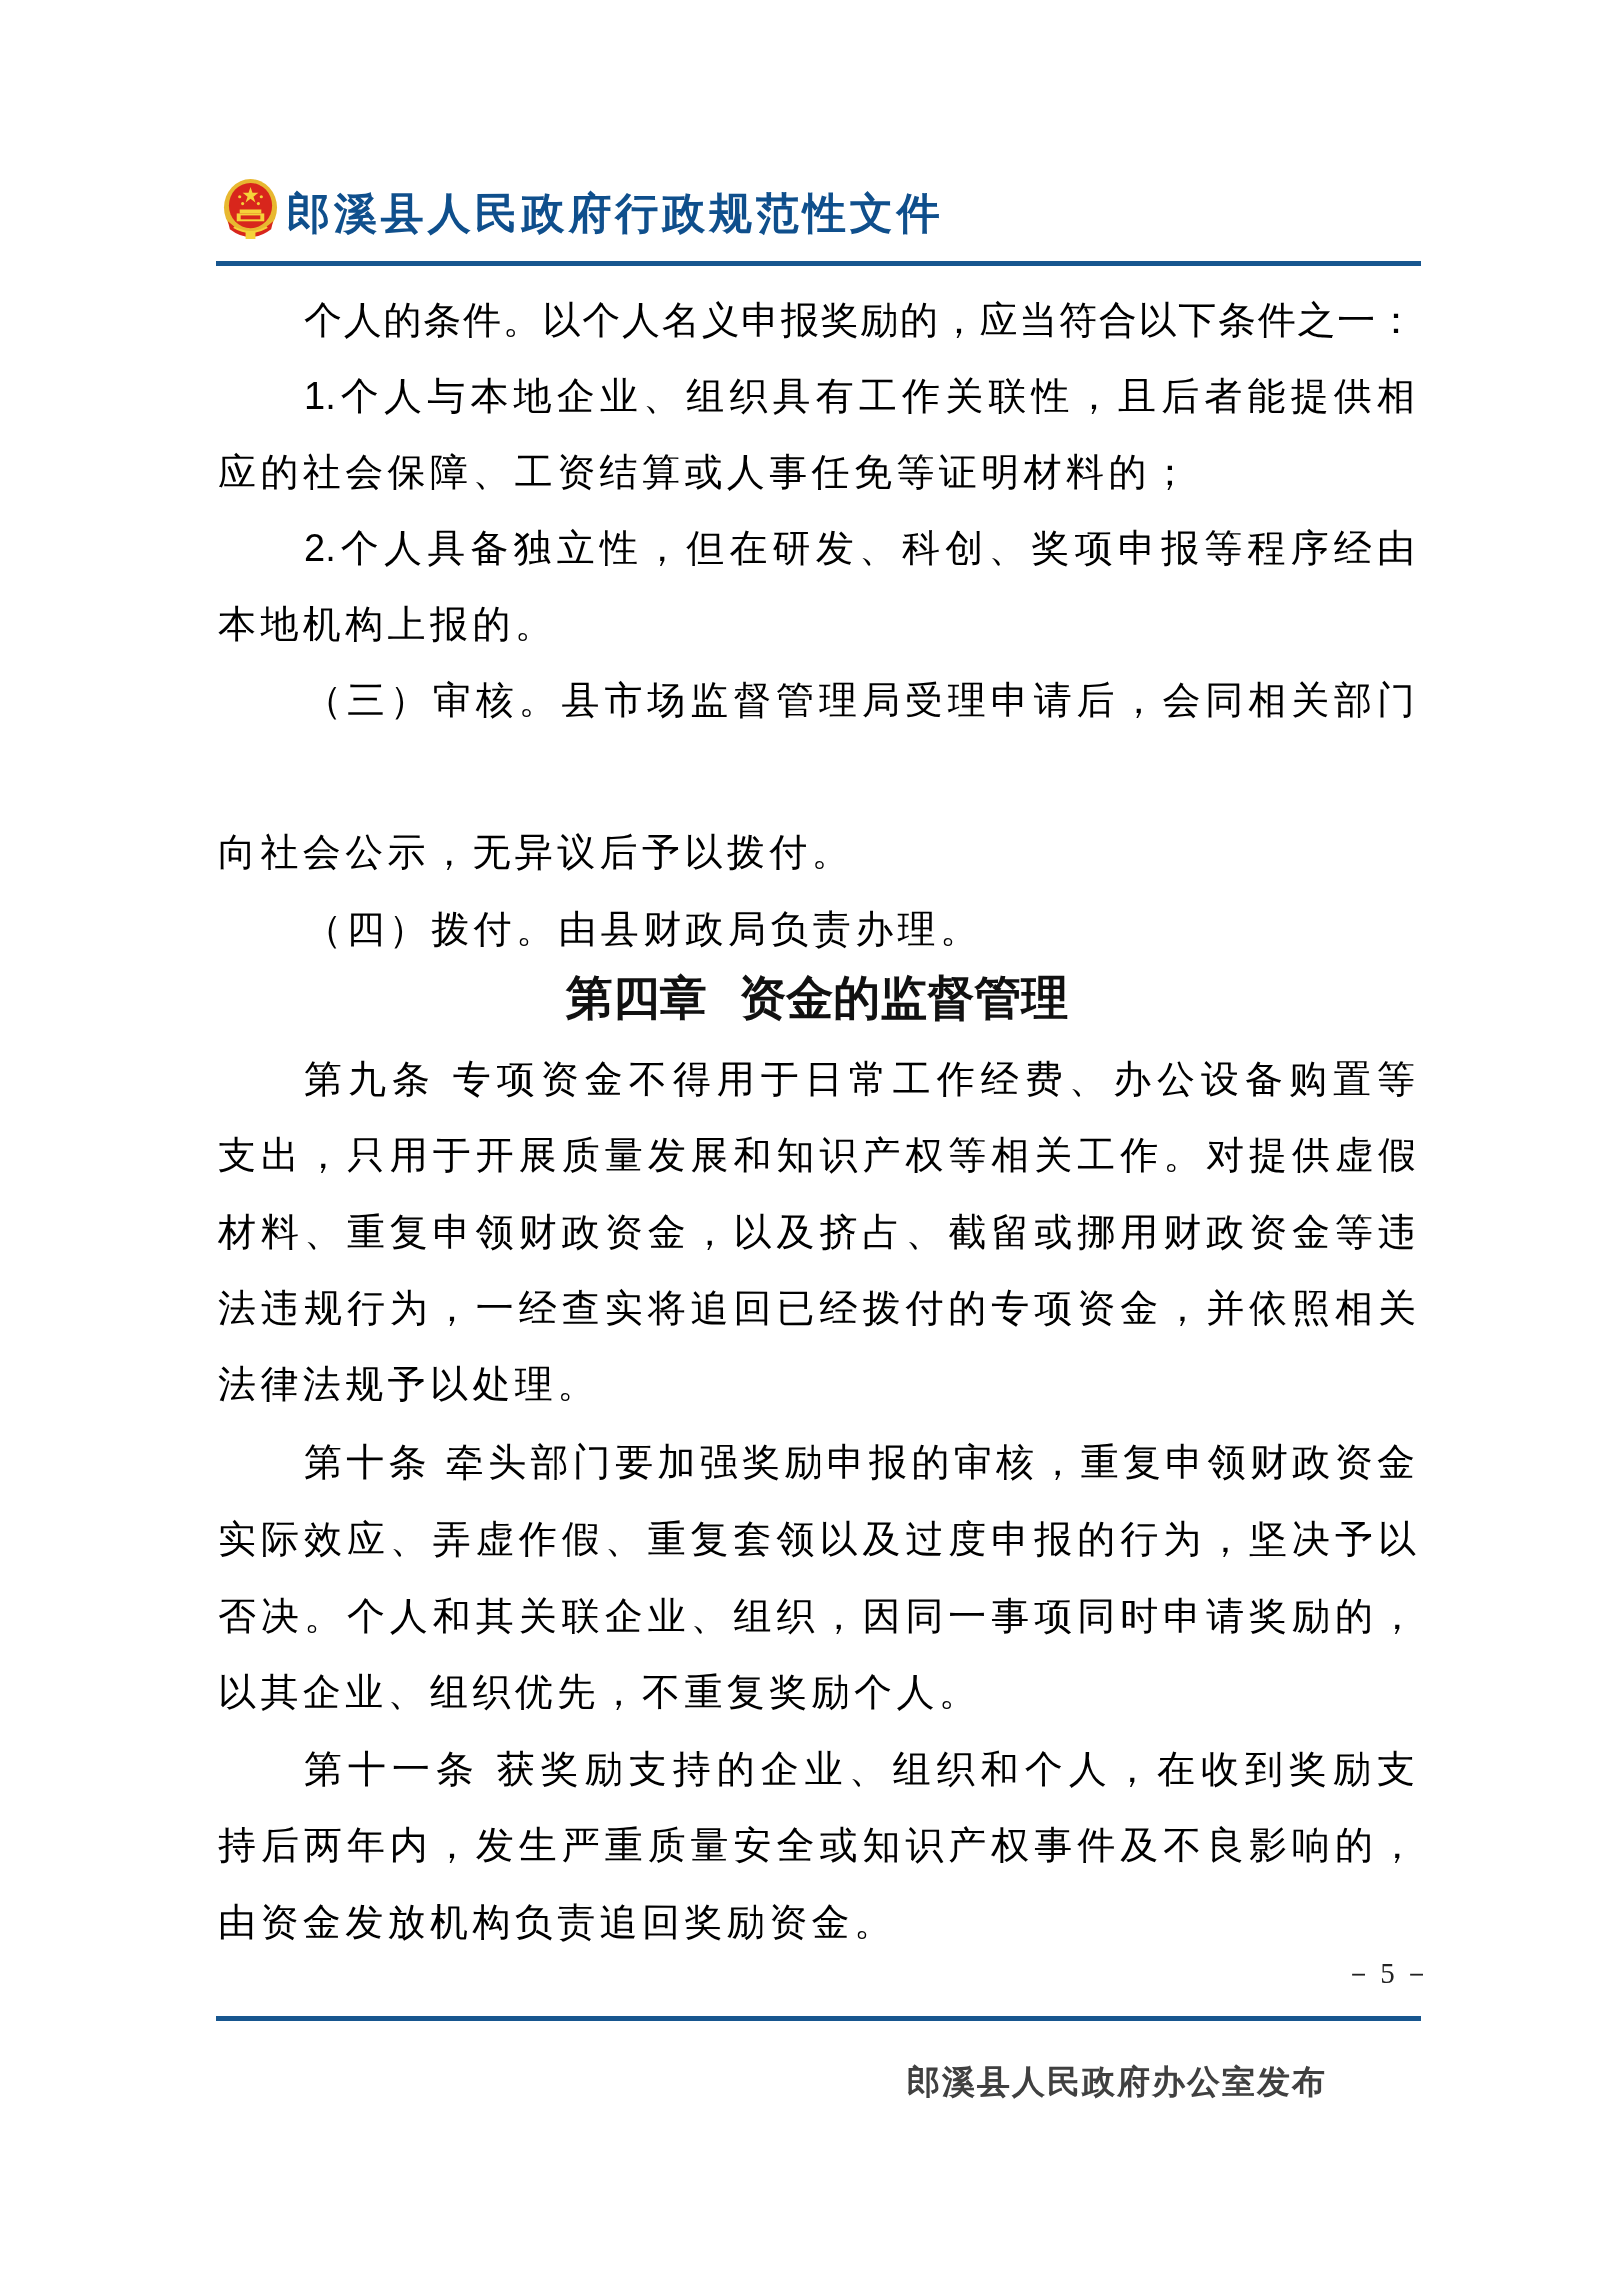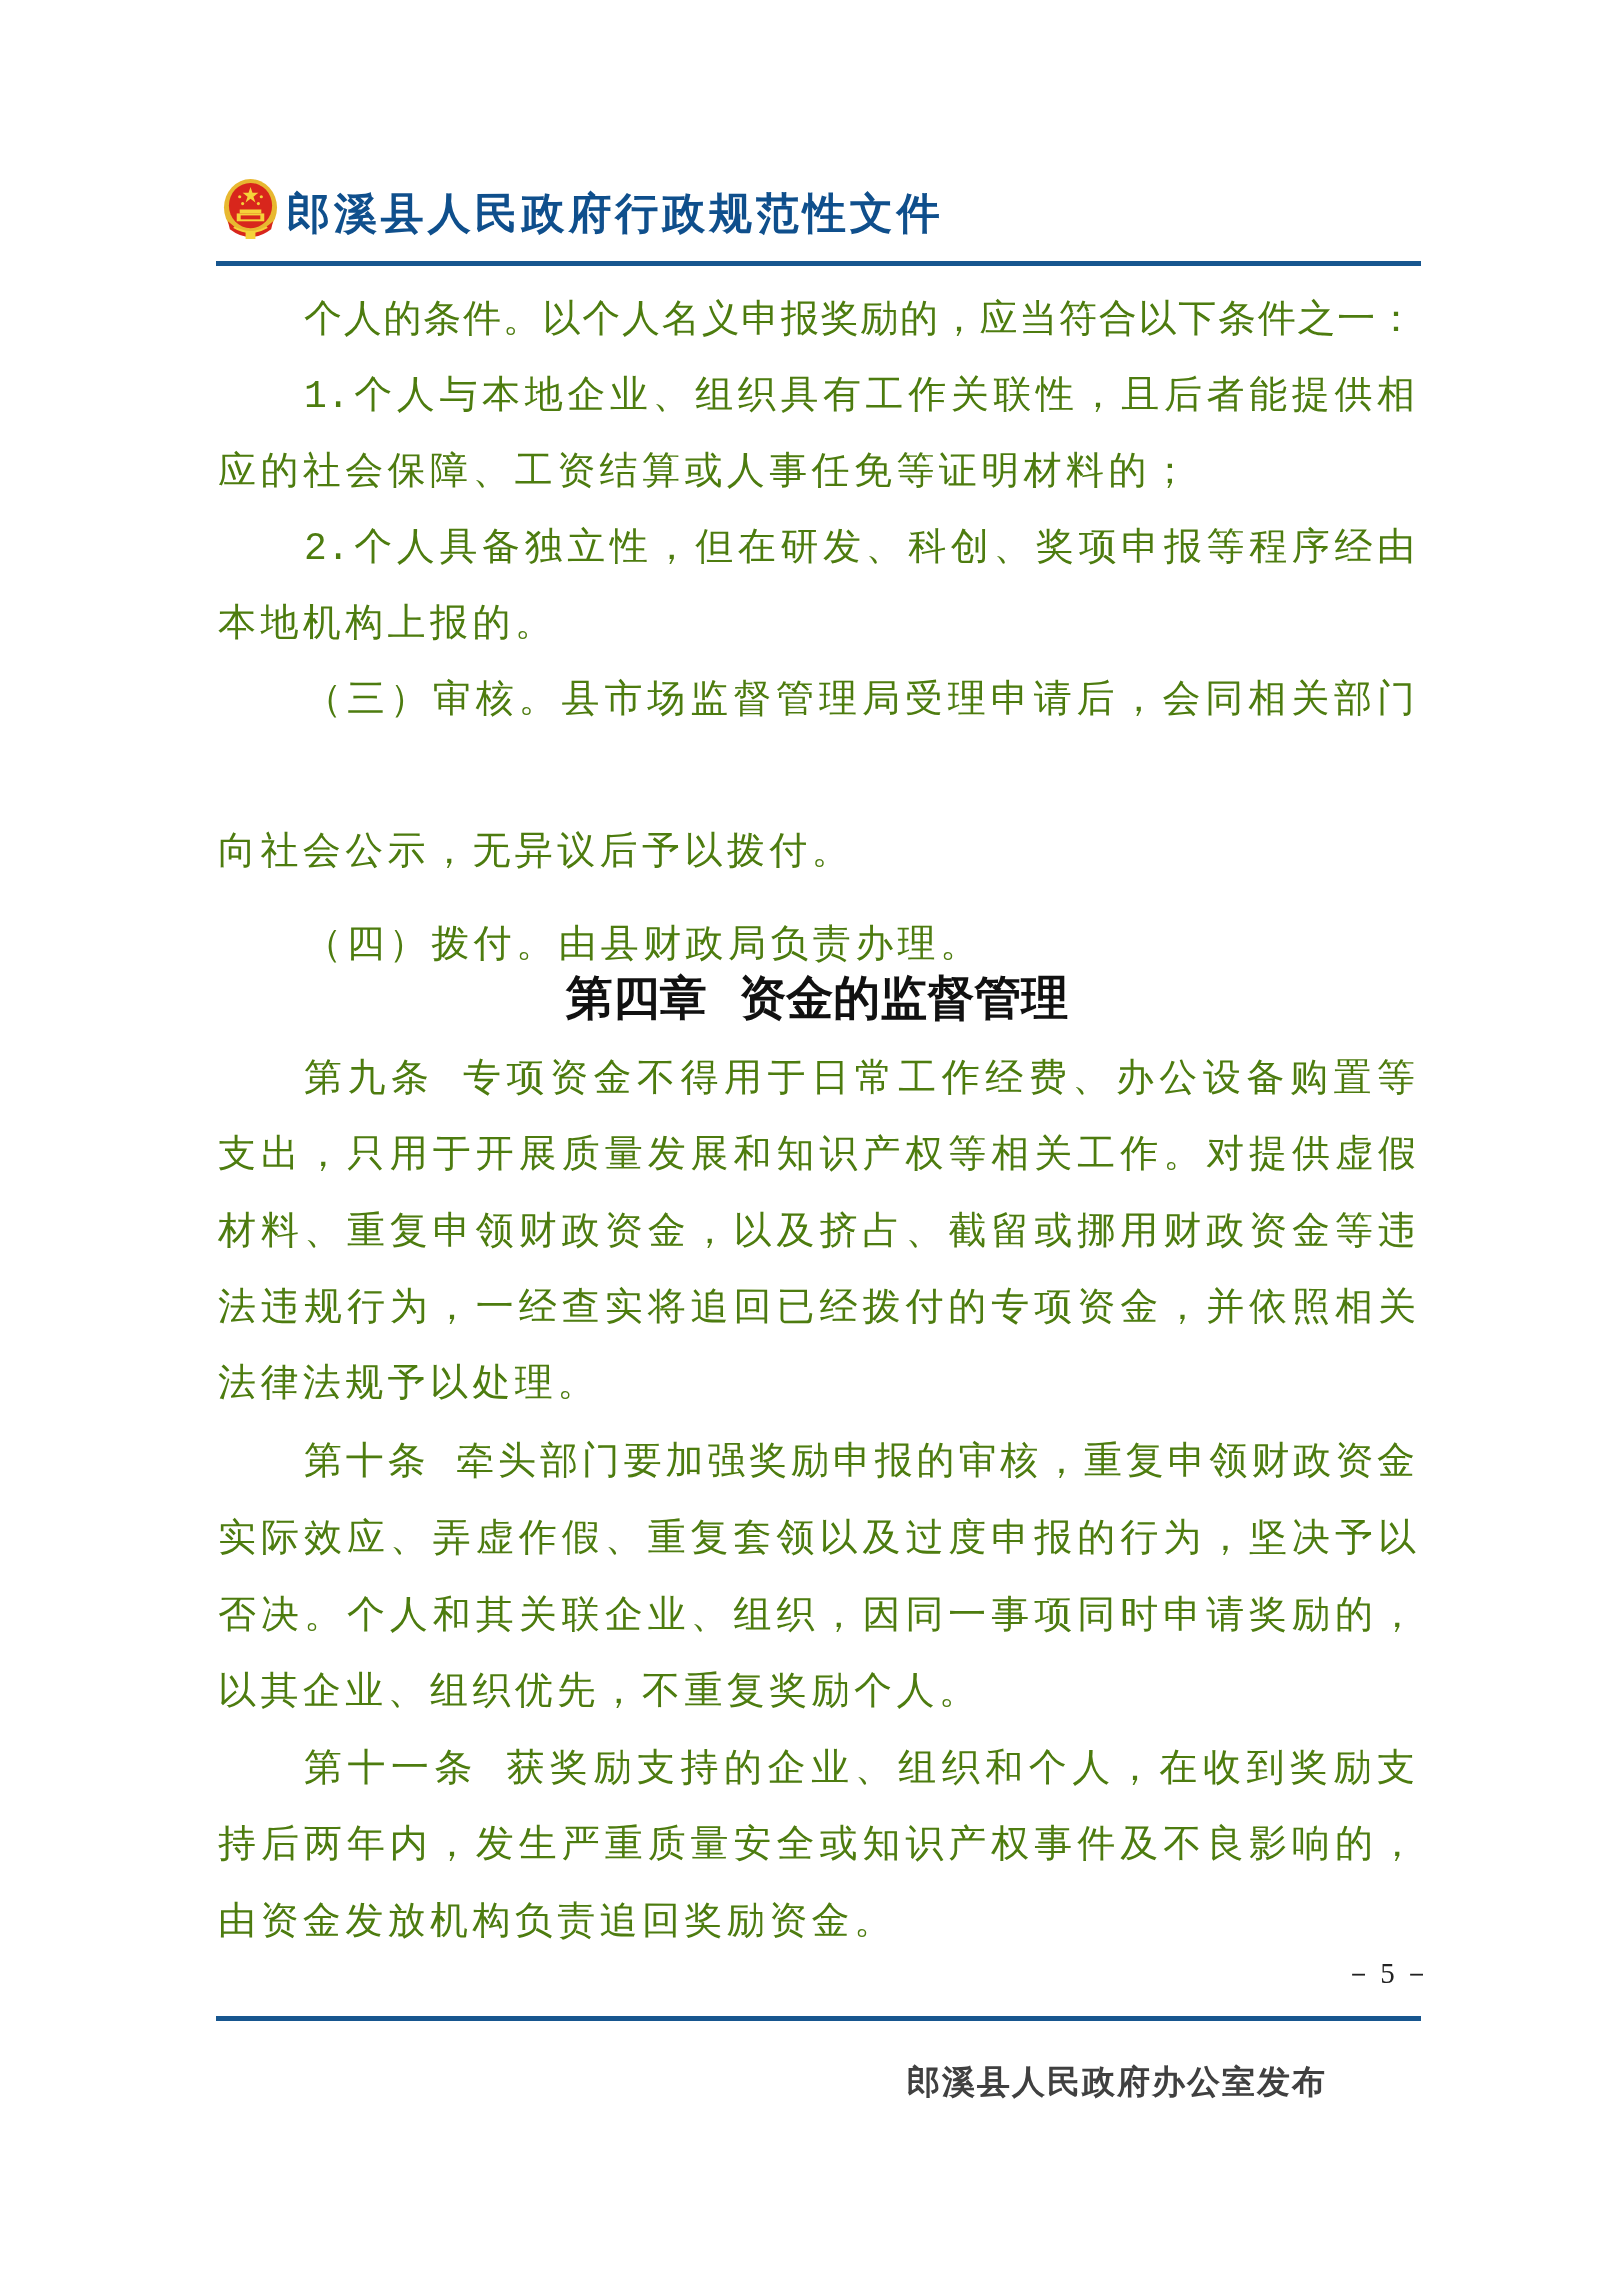--- a/index.html
+++ b/index.html
@@ -11,27 +11,27 @@
     position: absolute; left: 287px; top: 184px; height: 59px; line-height: 59px;
     font-family: "DejaVu Serif", "Liberation Serif", serif; font-weight: bold;
     font-size: 43px; letter-spacing: 3.9px; color: #0f4f8c; white-space: nowrap;
   }
   .rule { position: absolute; left: 216px; width: 1205px; height: 4.9px; background: #17568f; }
   .rule.top { top: 261px; }
   .rule.bottom { top: 2016px; }
 
   .line {
     position: absolute; height: 49px; line-height: 49px;
-    font-family: Liberation Mono, monospace;
-    font-size: 38px; color: #4d7c0f; white-space: nowrap; overflow: visible;
+    font-family: Liberation Sans, sans-serif;
+    font-size: 38px; color: #000000; white-space: nowrap; overflow: visible;
   }
   .line.full { left: 218px; width: 1198px; text-align: justify; text-align-last: justify; }
   .line.first-full { left: 304px; width: 1111px; text-align: justify; text-align-last: justify; }
   .line.last { left: 218px; letter-spacing: 4.4px; }
-  .line.first-last { left: 304px; letter-spacing: 4.4px; margin-top: 16px; }
+  .line.first-last { left: 304px; letter-spacing: 4.4px; }
 
   .chapter-heading {
     position: absolute; left: 218px; width: 1198px; top: 973px; height: 49px; line-height: 49px;
     text-align: center; font-family: "DejaVu Sans", "Liberation Sans", sans-serif;
     font-weight: bold; font-size: 47px; color: #111111; white-space: pre;
   }
   .page-number {
     position: absolute; left: 1333px; top: 1956px; width: 98px; height: 35px; line-height: 35px;
     text-align: right; font-family: "Liberation Serif", "DejaVu Serif", serif;
     font-size: 29px; color: #222222; white-space: pre;

